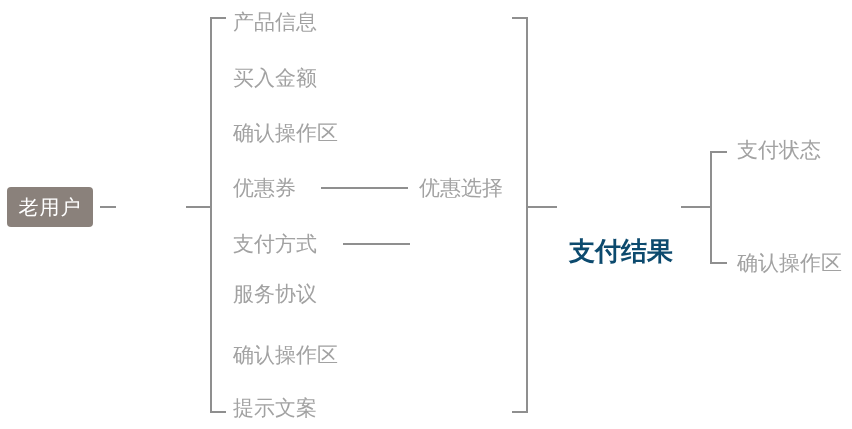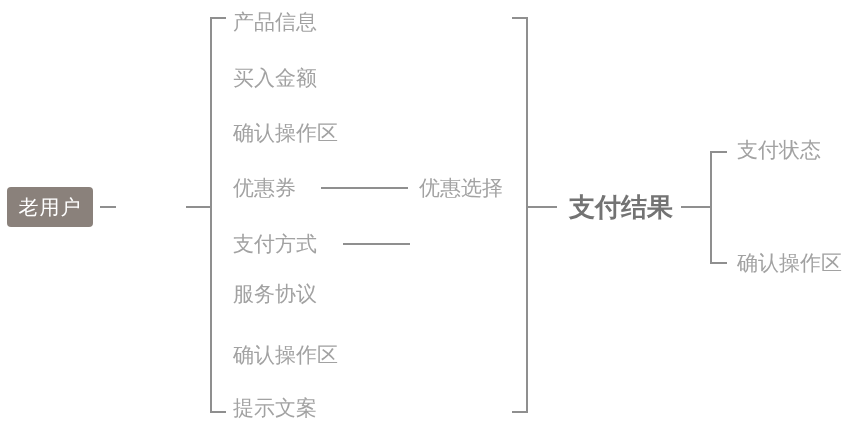--- a/index.html
+++ b/index.html
@@ -67,21 +67,21 @@
 
     <line x1="527" y1="207" x2="557" y2="207" stroke-width="2" stroke="#8f8f8f"></line>
 
     <line x1="681" y1="207" x2="712" y2="207" stroke-width="2" stroke="#8f8f8f"></line>
 
     <path d="M 727 152 L 711 152 L 711 263 L 727 263" fill="none" stroke-width="2" stroke="#8f8f8f"></path>
   </svg>
 
   <div class="root-box" style="background-color: rgb(138, 129, 123); color: rgb(255, 255, 255);">老用户</div>
 
-  <div class="branch pr-head" style="color: #737373;">支付结果</div>
+  <div class="branch pr-head" style="color: #0c4a6e; margin-top: 44px;">支付结果</div>
 
   <div class="leaf l1 r1" style="color: rgb(162, 162, 162);">产品信息</div>
   <div class="leaf l1 r2" style="color: rgb(162, 162, 162);">买入金额</div>
   <div class="leaf l1 r3" style="color: rgb(162, 162, 162);">确认操作区</div>
   <div class="leaf l1 r4" style="color: rgb(162, 162, 162);">优惠券</div>
   <div class="leaf sub4" style="color: rgb(162, 162, 162);">优惠选择</div>
   <div class="leaf l1 r5" style="color: rgb(162, 162, 162);">支付方式</div>
   <div class="leaf l1 r6" style="color: rgb(162, 162, 162);">服务协议</div>
   <div class="leaf l1 r7" style="color: rgb(162, 162, 162);">确认操作区</div>
   <div class="leaf l1 r8" style="color: rgb(162, 162, 162);">提示文案</div>

